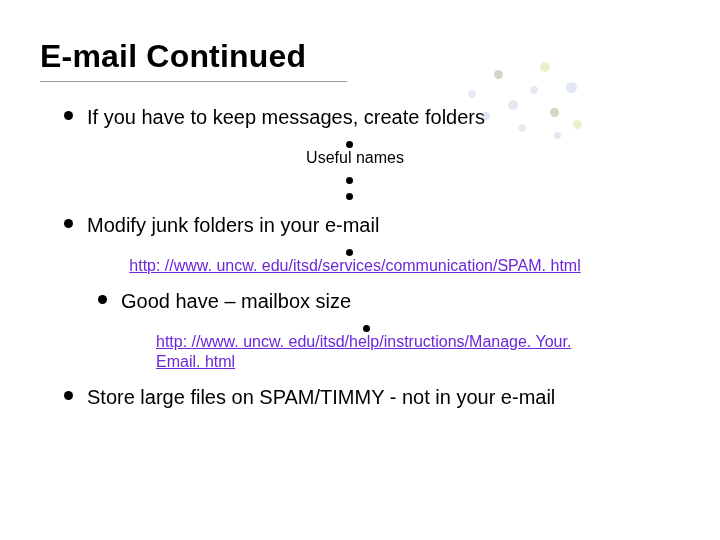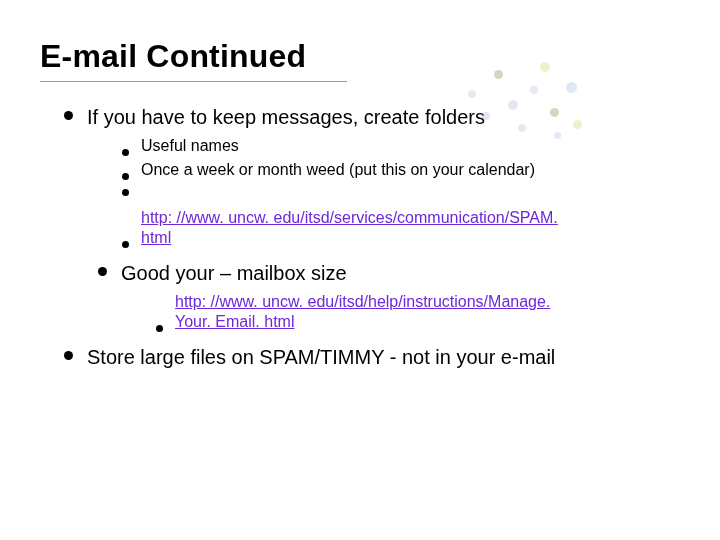--- a/index.html
+++ b/index.html
@@ -43,21 +43,21 @@
     border-top: 1px solid #9a9a9a;
     margin: 0 0 22px 0;
     width: 56%;
   }
   ul { list-style: none; margin: 0; padding: 0; }
   .lvl1 { padding-left: 24px; }
   .lvl1 > li { margin: 0 0 12px 0; }
   .lvl1 > li > .row { display: flex; align-items: flex-start; text-align: right; }
   .lvl2 { padding-left: 58px; margin-top: 6px; }
   .lvl2 > li { margin: 0 0 4px 0; }
-  .lvl2 > li > .row { display: flex; align-items: flex-end; }
+  .lvl2 > li > .row { display: flex; align-items: center; flex-direction: column; }
   .bullet1 {
     display: inline-block;
     width: 9px; height: 9px;
     background: #000;
     border-radius: 50%;
     margin: 7px 14px 0 0;
     flex: 0 0 auto;
   }
   .bullet2 {
     display: inline-block;
@@ -105,44 +105,47 @@
         <ul class="lvl2">
           <li>
             <div class="row">
               <span class="bullet2"></span>
               <span class="t2">Useful names</span>
             </div>
           </li>
           <li>
             <div class="row">
               <span class="bullet2"></span>
-              <span class="t2">Once a week or month weed (put this on your calendar)</span>
             </div>
           </li>
           <li>
             <div class="row">
               <span class="bullet2"></span>
             </div>
           </li>
         </ul>
       </li>
       <li>
+        <div class="row">
+          <span class="bullet1"></span>
+          <span class="t1">Modify junk folders in your e-mail</span>
+        </div>
         <ul class="lvl2">
           <li>
             <div class="row">
               <span class="bullet2"></span>
               <span class="t2"><a class="link" href="#">http: //www. uncw. edu/itsd/services/communication/SPAM. html</a></span>
             </div>
           </li>
         </ul>
       </li>
       <li style="margin-left: 34px;">
         <div class="row">
           <span class="bullet1"></span>
-          <span class="t1">Good your – mailbox size</span>
+          <span class="t1">Good have – mailbox size</span>
         </div>
         <ul class="lvl2">
           <li>
             <div class="row">
               <span class="bullet2"></span>
               <span class="t2"><a class="link" href="#">http: //www. uncw. edu/itsd/help/instructions/Manage. Your. Email. html</a></span>
             </div>
           </li>
         </ul>
       </li>

